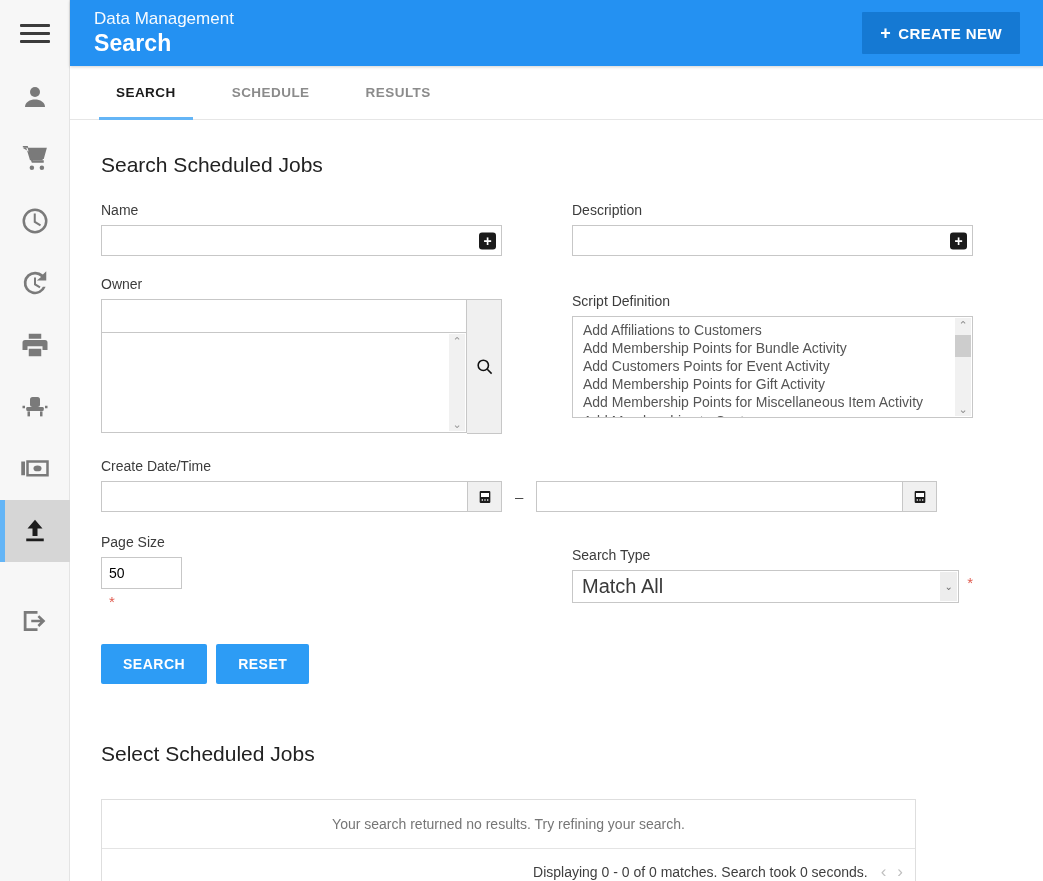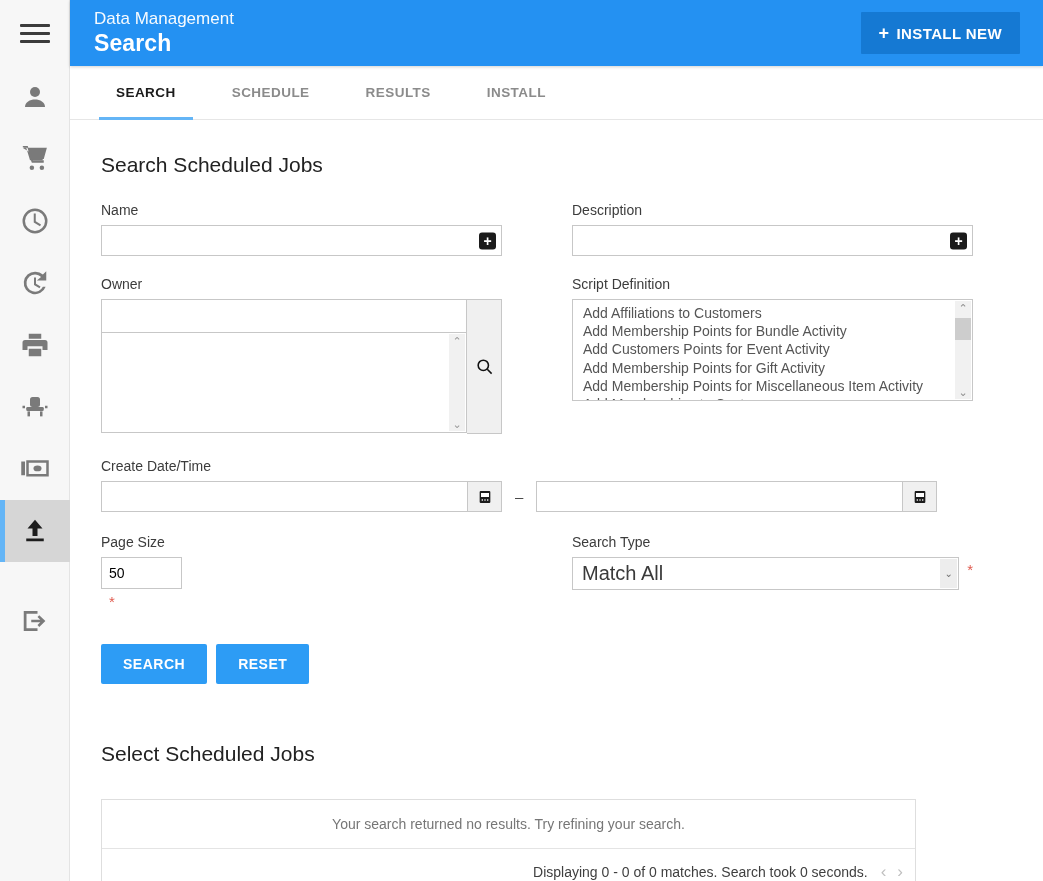--- a/index.html
+++ b/index.html
@@ -82,21 +82,21 @@
     content: ""; position: absolute; left: 0; right: 0; bottom: -1px; height: 3px;
     background: #64b5f6;
   }
 
   .content { padding: 0 39px 0 31px; }
   .section-title {
     font-size: 21px; color: #222; font-weight: normal;
     margin: 33px 0 0 0; padding: 0;
   }
 
-  .grid { display: flex; gap: 0; }
+  .grid { display: flex; gap: 0; align-items: center; }
   .col { width: 401px; }
   .col-right { margin-left: 70px; }
 
   .field-label {
     font-size: 14px; color: #3c3c3c; margin-bottom: 7px; display: block;
   }
 
   
   .input-wrap {
     position: relative; width: 401px; height: 31px;
@@ -309,36 +309,33 @@
 
   <div class="main">
 
     <div class="topbar">
       <div class="topbar-titles">
         <div class="topbar-eyebrow">Data Management</div>
         <div class="topbar-title">Search</div>
       </div>
       <button class="create-btn">
         <span class="plus">+</span>
-        <span>INSTALL NEW</span>
+        <span>CREATE NEW</span>
       </button>
     </div>
 
     <div class="tabs">
       <div class="tab active">
         <span>SEARCH</span>
       </div>
       <div class="tab">
         <span>SCHEDULE</span>
       </div>
       <div class="tab">
         <span>RESULTS</span>
-      </div>
-      <div class="tab">
-        <span>INSTALL</span>
       </div>
     </div>
 
     <div class="content">
 
       <h2 class="section-title">Search Scheduled Jobs</h2>
 
       <div class="grid" style="margin-top:25px;">
         <div class="col">
           <label class="field-label">Name</label>

